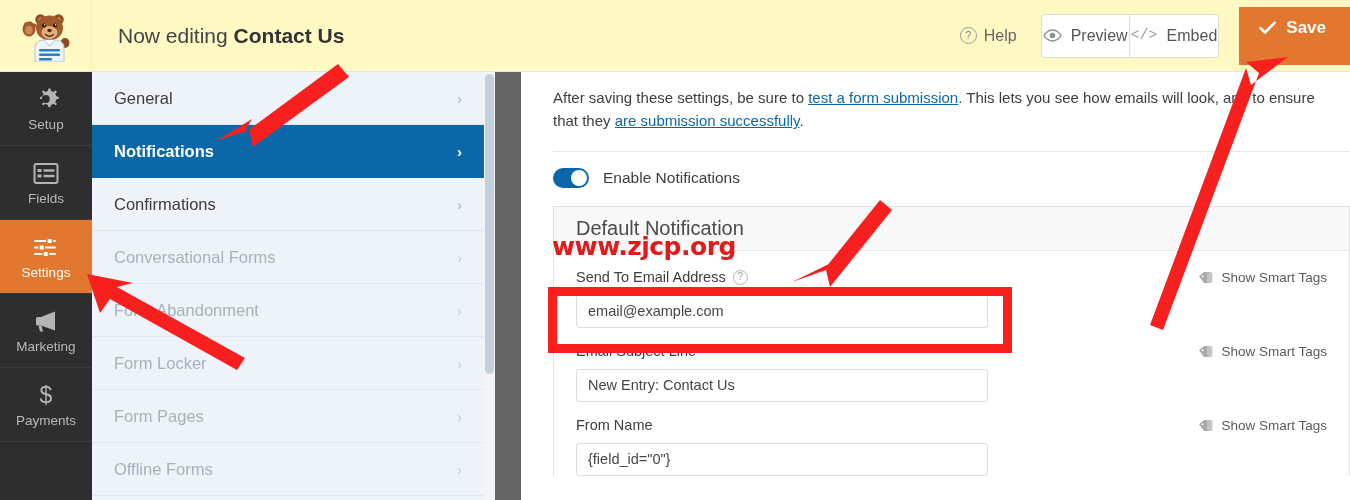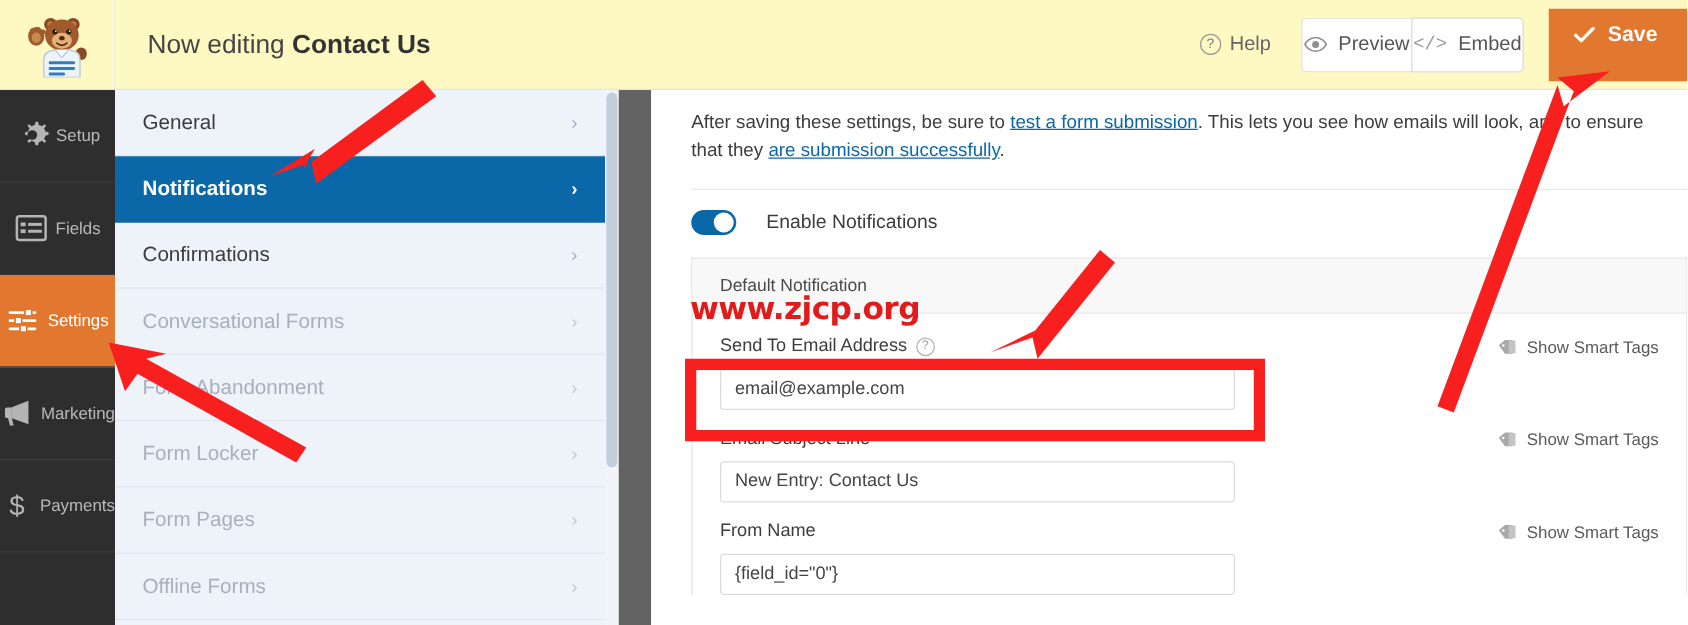--- a/index.html
+++ b/index.html
@@ -56,21 +56,21 @@
     align-self: center;
   }
   .check-ic { width: 17px; height: 14px; display: block; }
 
   
   .darknav {
     position: absolute; left: 0; top: 72px; width: 92px; height: 428px;
     background: #2e2e2e;
   }
   .nav-item {
-    height: 74px; width: 92px; display: flex; 
+    height: 74px; width: 92px; display: flex; flex-direction: column;
     align-items: center; justify-content: center; gap: 5px;
     color: #b9b9b9; font-size: 13.5px; cursor: pointer;
     border-bottom: 1px solid #3a3a3a; position: relative;
   }
   .nav-item.active { background: #e27730; color: #ffffff; }
   .nav-item .ic { width: 28px; height: 27px; display: block; }
   .nav-label { line-height: 1; }
 
   
   .subpanel {
@@ -110,40 +110,40 @@
     background: #ffffff; overflow: hidden;
   }
   .intro {
     margin: 14px 0 0 32px; width: 790px;
     font-size: 15px; color: #3d3d3d; line-height: 1.55;
   }
   .intro a { color: #0b68a8; text-decoration: underline; }
   .hr { margin: 18px 0 0 32px; width: 797px; height: 1px; background: #e8e8e8; }
 
   .toggle-row {
-    margin: 16px 0 0 32px; display: flex; align-items: center; gap: 24px;
+    margin: 16px 0 0 32px; display: flex; align-items: center; gap: 14px;
   }
   .toggle {
     width: 36px; height: 20px; border-radius: 11px; background: #0b68a8;
     position: relative; cursor: pointer; flex: none;
   }
   .toggle .knob {
     position: absolute; right: 2px; top: 2px; width: 16px; height: 16px;
     border-radius: 50%; background: #ffffff;
   }
   .toggle-label { font-size: 15.5px; color: #3d3d3d; }
 
   .card {
     margin: 18px 0 0 32px; width: 797px;
     border: 1px solid #e2e2e2; border-bottom: none; background: #fff;
   }
   .card-head {
     height: 44px; background: #f8f8f8; border-bottom: 1px solid #e8e8e8;
     display: flex; align-items: center; padding: 0 22px;
-    font-size: 14px; color: #4a4a4a;
+    font-size: 20px; color: #4a4a4a;
   }
   .card-body { padding: 16px 22px 0 22px; }
   .fld { margin-bottom: 13px; }
   .fld-head { display: flex; align-items: center; height: 21px; }
   .fld-label { font-size: 14.5px; color: #3d3d3d; }
   .help-ic {
     margin-left: 7px; width: 15px; height: 15px; border: 1.3px solid #b4b4b4;
     border-radius: 50%; display: inline-flex; align-items: center; justify-content: center;
     font-size: 10px; color: #a0a0a0; line-height: 1; cursor: pointer;
   }

